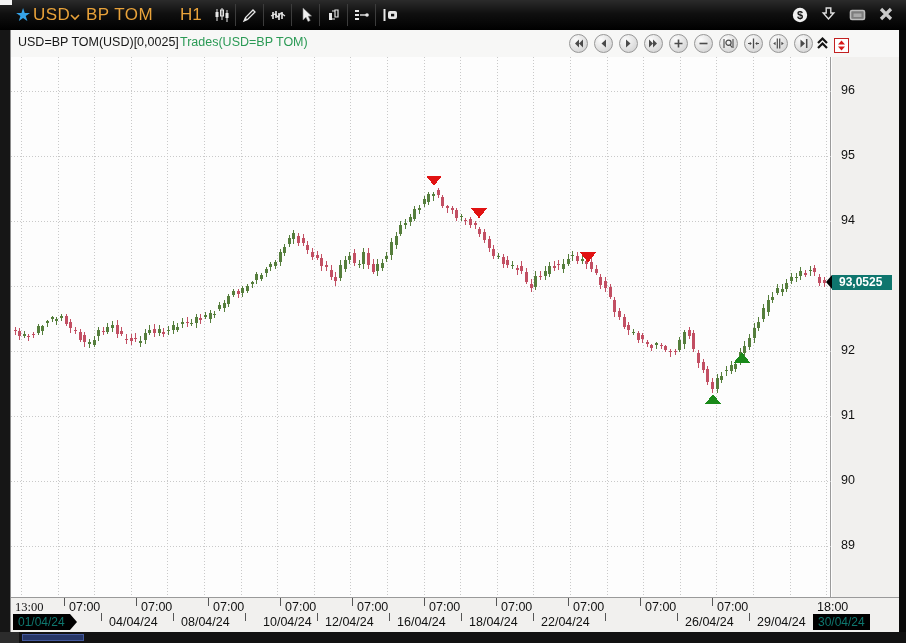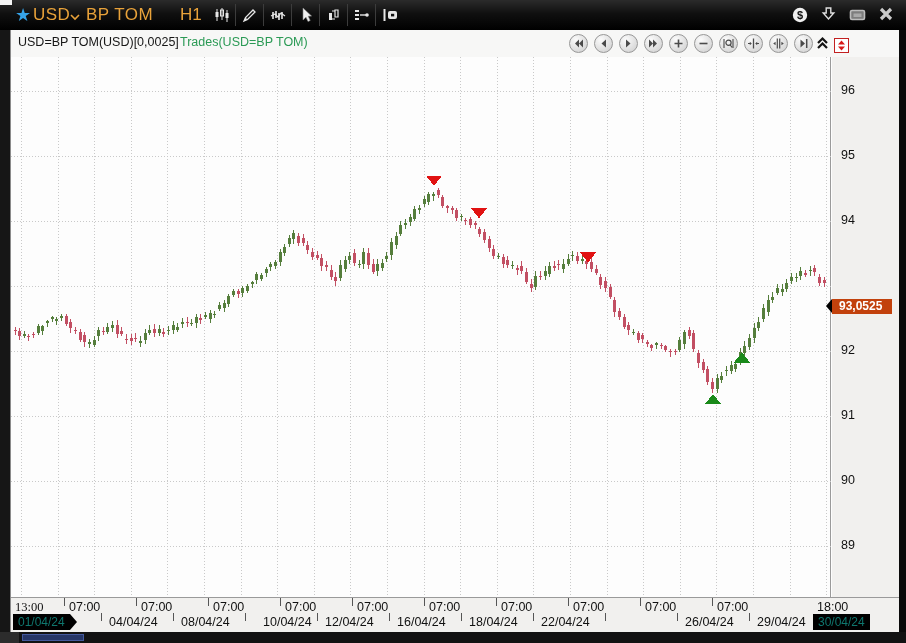--- a/index.html
+++ b/index.html
@@ -33,22 +33,22 @@
     background:radial-gradient(circle at 35% 28%,#fbfbfb,#d6d6d6 80%);
     display:flex;align-items:center;justify-content:center;}
   #collapse-chevron{position:absolute;left:805px;top:6px;cursor:pointer;}
 
   #plot{position:absolute;left:0;top:27px;width:820px;height:540px;background:#fdfdfd;
     border-right:1px solid #9a9a9a;}
   #price-axis{position:absolute;left:821px;top:27px;width:68px;height:540px;background:#f1f0ee;}
   .price-tick{position:absolute;left:9px;font-size:12.5px;color:#111;}
   #autoscale-btn{position:absolute;left:823px;top:8px;width:15px;height:15px;background:#fff;
     border:1px solid #c22020;display:flex;align-items:center;justify-content:center;cursor:pointer;}
-  #price-badge{position:absolute;left:0px;width:60px;height:15px;background:#c2410c;color:#fff;
-    font-size:12px;font-weight:bold;line-height:15px;padding-left:7px;margin-top:24px;}
+  #price-badge{position:absolute;left:0px;width:60px;height:15px;background:#0f766e;color:#fff;
+    font-size:12px;font-weight:bold;line-height:15px;padding-left:7px;}
   #price-badge:before{content:"";position:absolute;left:-6px;top:0;
     border-right:6px solid #000;border-top:7.5px solid transparent;border-bottom:7.5px solid transparent;}
 
   #time-axis{position:absolute;left:0;top:567px;width:889px;height:35px;background:#f1f0ee;
     border-top:1px solid #9a9a9a;}
   .time-label{position:absolute;top:2px;font-size:12.5px;color:#111;}
   .date-label{position:absolute;top:17px;font-size:12.5px;color:#111;}
   .tick{position:absolute;width:1px;background:#555;}
   .t-tick{top:0;height:8px;}
   .d-tick{top:15px;height:8px;}

